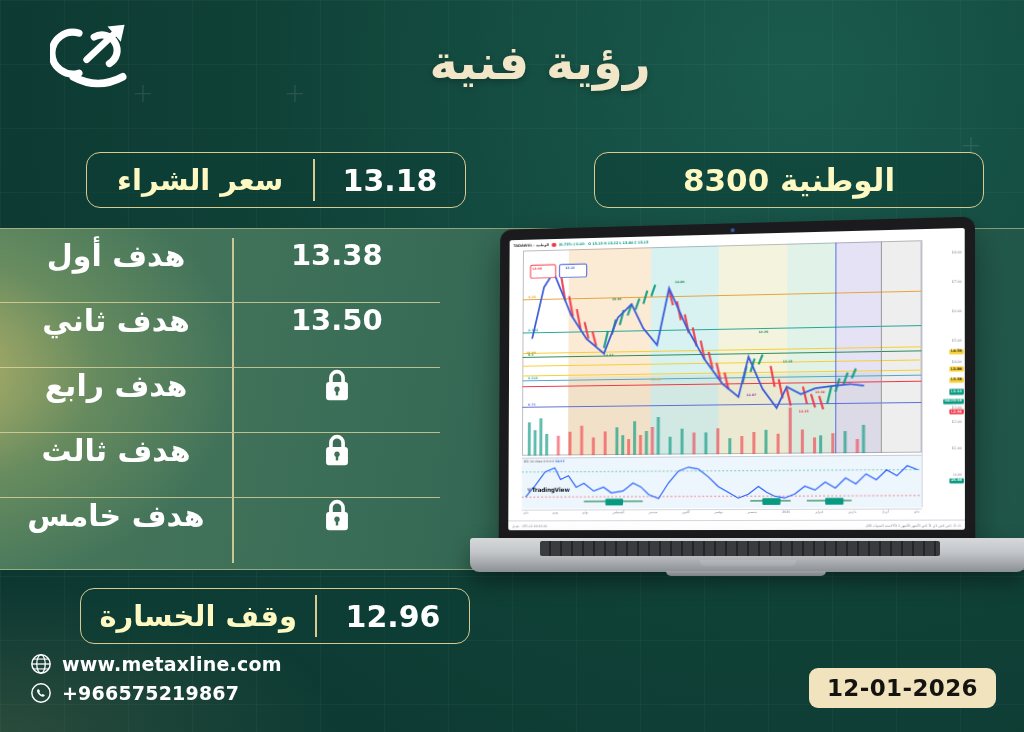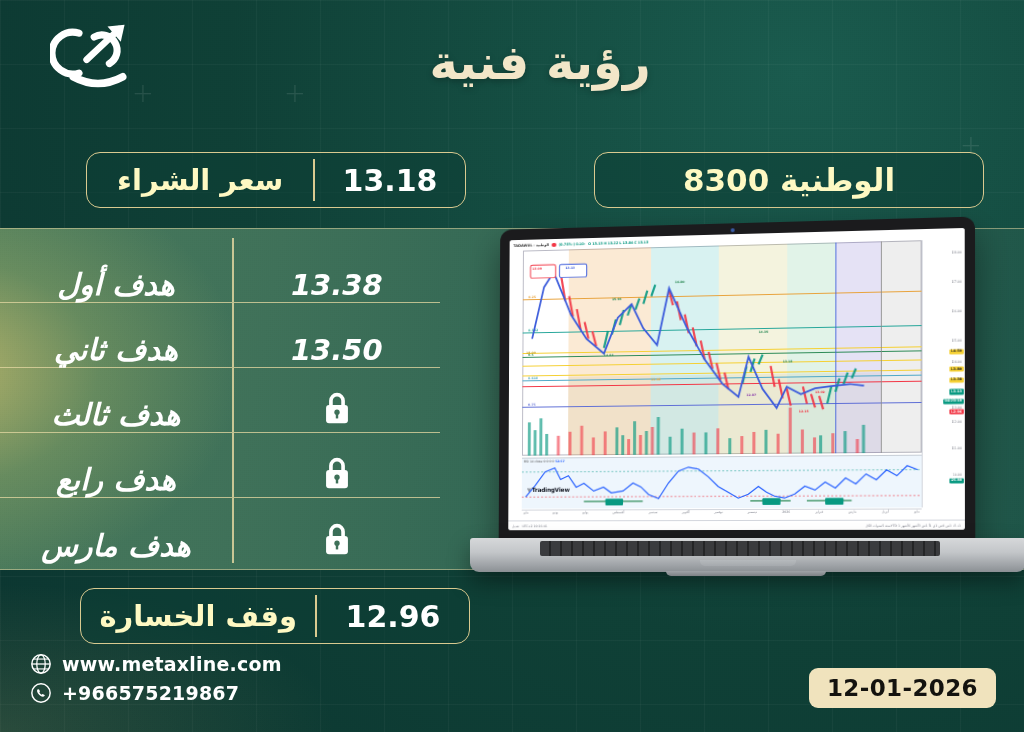--- a/index.html
+++ b/index.html
@@ -87,24 +87,23 @@
   #buy-pill .pill-label { font-size:29px; }
   #buy-pill .pill-value { width:150px; font-size:30px; }
 
   #stop-pill { left:80px; top:588px; width:390px; height:56px; }
   #stop-pill .pill-label { font-size:29px; }
   #stop-pill .pill-value { width:152px; font-size:30px; }
 
   
   .targets { position:absolute; left:0px; top:238px; width:440px; }
   .trow {
-    display:flex; flex-direction:row-reverse; align-items:flex-end;
+    display:flex; flex-direction:row-reverse; align-items:flex-start;
     height:65px; direction:rtl;
     border-bottom:1.4px solid rgba(226,214,160,.78);
-    font-style:italic;
   }
   .trow:last-child { border-bottom:none; }
   .tlabel { width:232px; text-align:center; color:#ffffff; font-size:30px; font-weight:800; }
   .tsep   { width:1.5px; height:100%; background:rgba(226,214,160,.85); }
   .tvalue { flex:1; text-align:center; color:#ffffff; font-size:29px; font-weight:800; }
   .lock-icon { display:inline-block; width:30px; height:34px; }
 
   
   .laptop { position:absolute; left:470px; top:222px; width:556px; height:372px; }
   .lid {
@@ -254,50 +253,50 @@
     <div class="trow">
       <div class="tlabel">هدف أول</div>
       <div class="tsep"></div>
       <div class="tvalue">13.38</div>
     </div>
 
     <div class="trow">
       <div class="tlabel">هدف ثاني</div>
       <div class="tsep"></div>
       <div class="tvalue">13.50</div>
+    </div>
+
+    <div class="trow">
+      <div class="tlabel">هدف رابع</div>
+      <div class="tsep"></div>
+      <div class="tvalue">
+        <svg class="lock-icon" viewBox="0 0 24 28">
+          <path d="M7 12V8a5 5 0 0 1 10 0v4" fill="none" stroke="#ffffff" stroke-width="3"></path>
+          <rect x="3" y="11.5" width="18" height="15" rx="2.5" fill="#ffffff"></rect>
+          <circle cx="12" cy="17.5" r="2.2" fill="#3f7159"></circle>
+          <rect x="11" y="18" width="2" height="4.6" fill="#3f7159"></rect>
+        </svg>
+      </div>
     </div>
 
     <div class="trow">
       <div class="tlabel">هدف ثالث</div>
       <div class="tsep"></div>
       <div class="tvalue">
         <svg class="lock-icon" viewBox="0 0 24 28">
           <path d="M7 12V8a5 5 0 0 1 10 0v4" fill="none" stroke="#ffffff" stroke-width="3"></path>
           <rect x="3" y="11.5" width="18" height="15" rx="2.5" fill="#ffffff"></rect>
           <circle cx="12" cy="17.5" r="2.2" fill="#3f7159"></circle>
           <rect x="11" y="18" width="2" height="4.6" fill="#3f7159"></rect>
         </svg>
       </div>
     </div>
 
     <div class="trow">
-      <div class="tlabel">هدف رابع</div>
-      <div class="tsep"></div>
-      <div class="tvalue">
-        <svg class="lock-icon" viewBox="0 0 24 28">
-          <path d="M7 12V8a5 5 0 0 1 10 0v4" fill="none" stroke="#ffffff" stroke-width="3"></path>
-          <rect x="3" y="11.5" width="18" height="15" rx="2.5" fill="#ffffff"></rect>
-          <circle cx="12" cy="17.5" r="2.2" fill="#3f7159"></circle>
-          <rect x="11" y="18" width="2" height="4.6" fill="#3f7159"></rect>
-        </svg>
-      </div>
-    </div>
-
-    <div class="trow">
-      <div class="tlabel">هدف مارس</div>
+      <div class="tlabel">هدف خامس</div>
       <div class="tsep"></div>
       <div class="tvalue">
         <svg class="lock-icon" viewBox="0 0 24 28">
           <path d="M7 12V8a5 5 0 0 1 10 0v4" fill="none" stroke="#ffffff" stroke-width="3"></path>
           <rect x="3" y="11.5" width="18" height="15" rx="2.5" fill="#ffffff"></rect>
           <circle cx="12" cy="17.5" r="2.2" fill="#3f7159"></circle>
           <rect x="11" y="18" width="2" height="4.6" fill="#3f7159"></rect>
         </svg>
       </div>
     </div>

